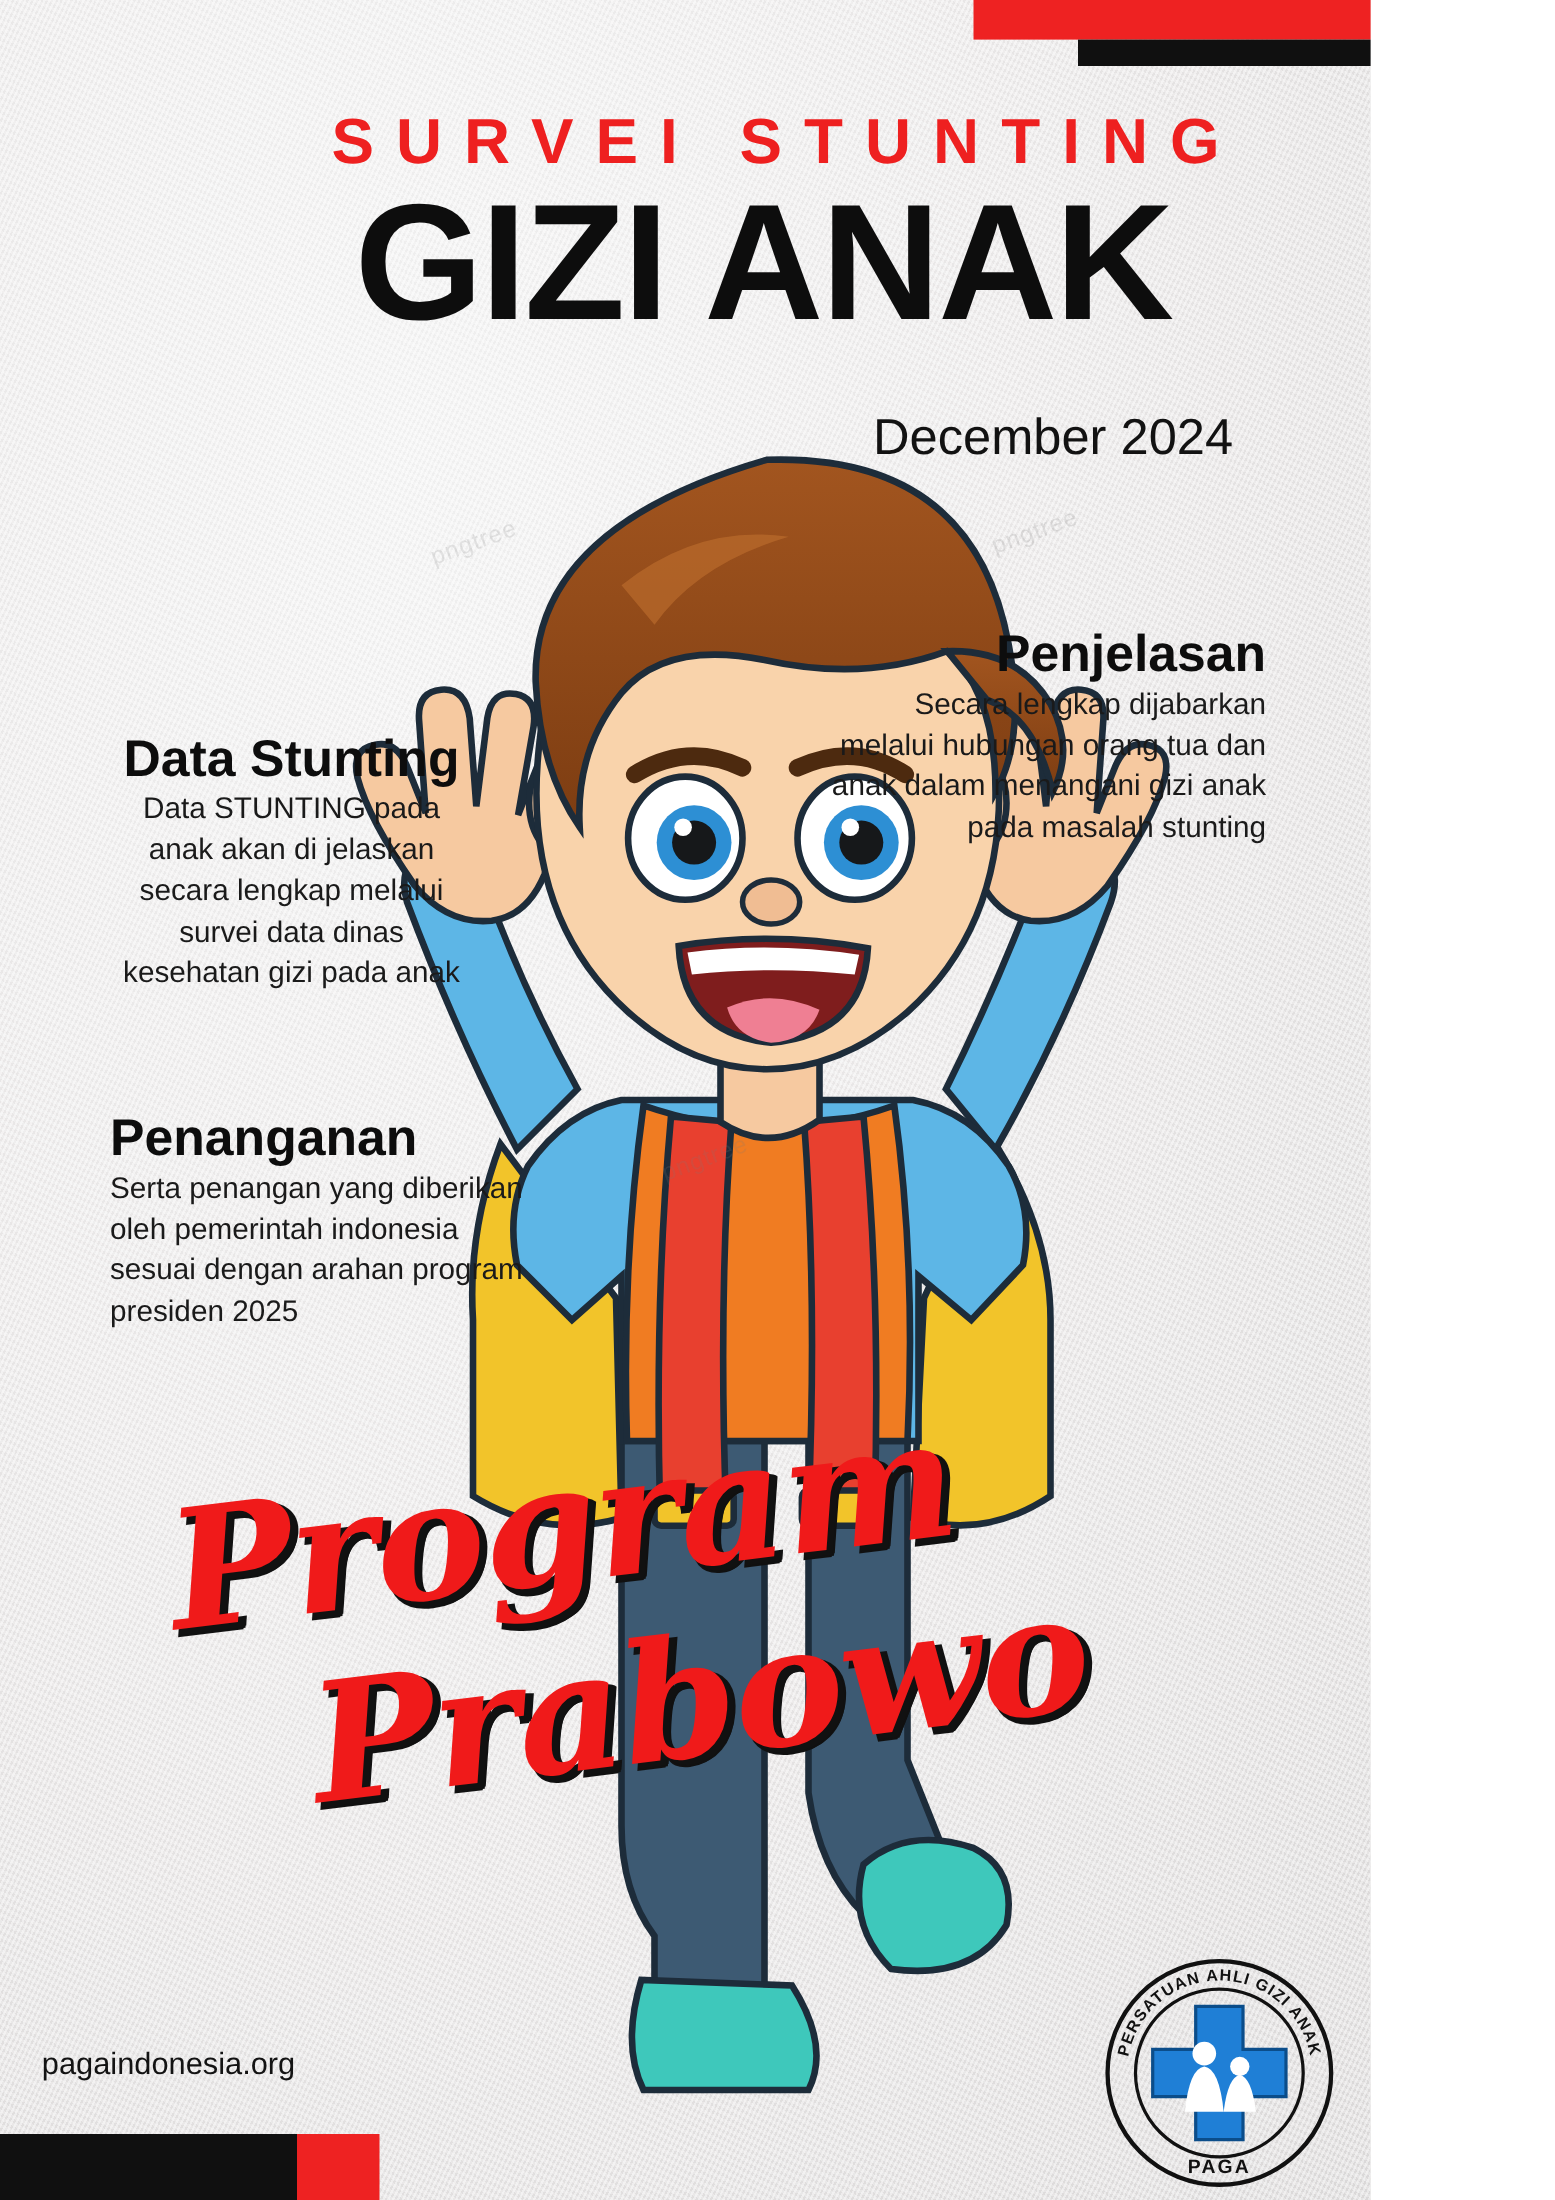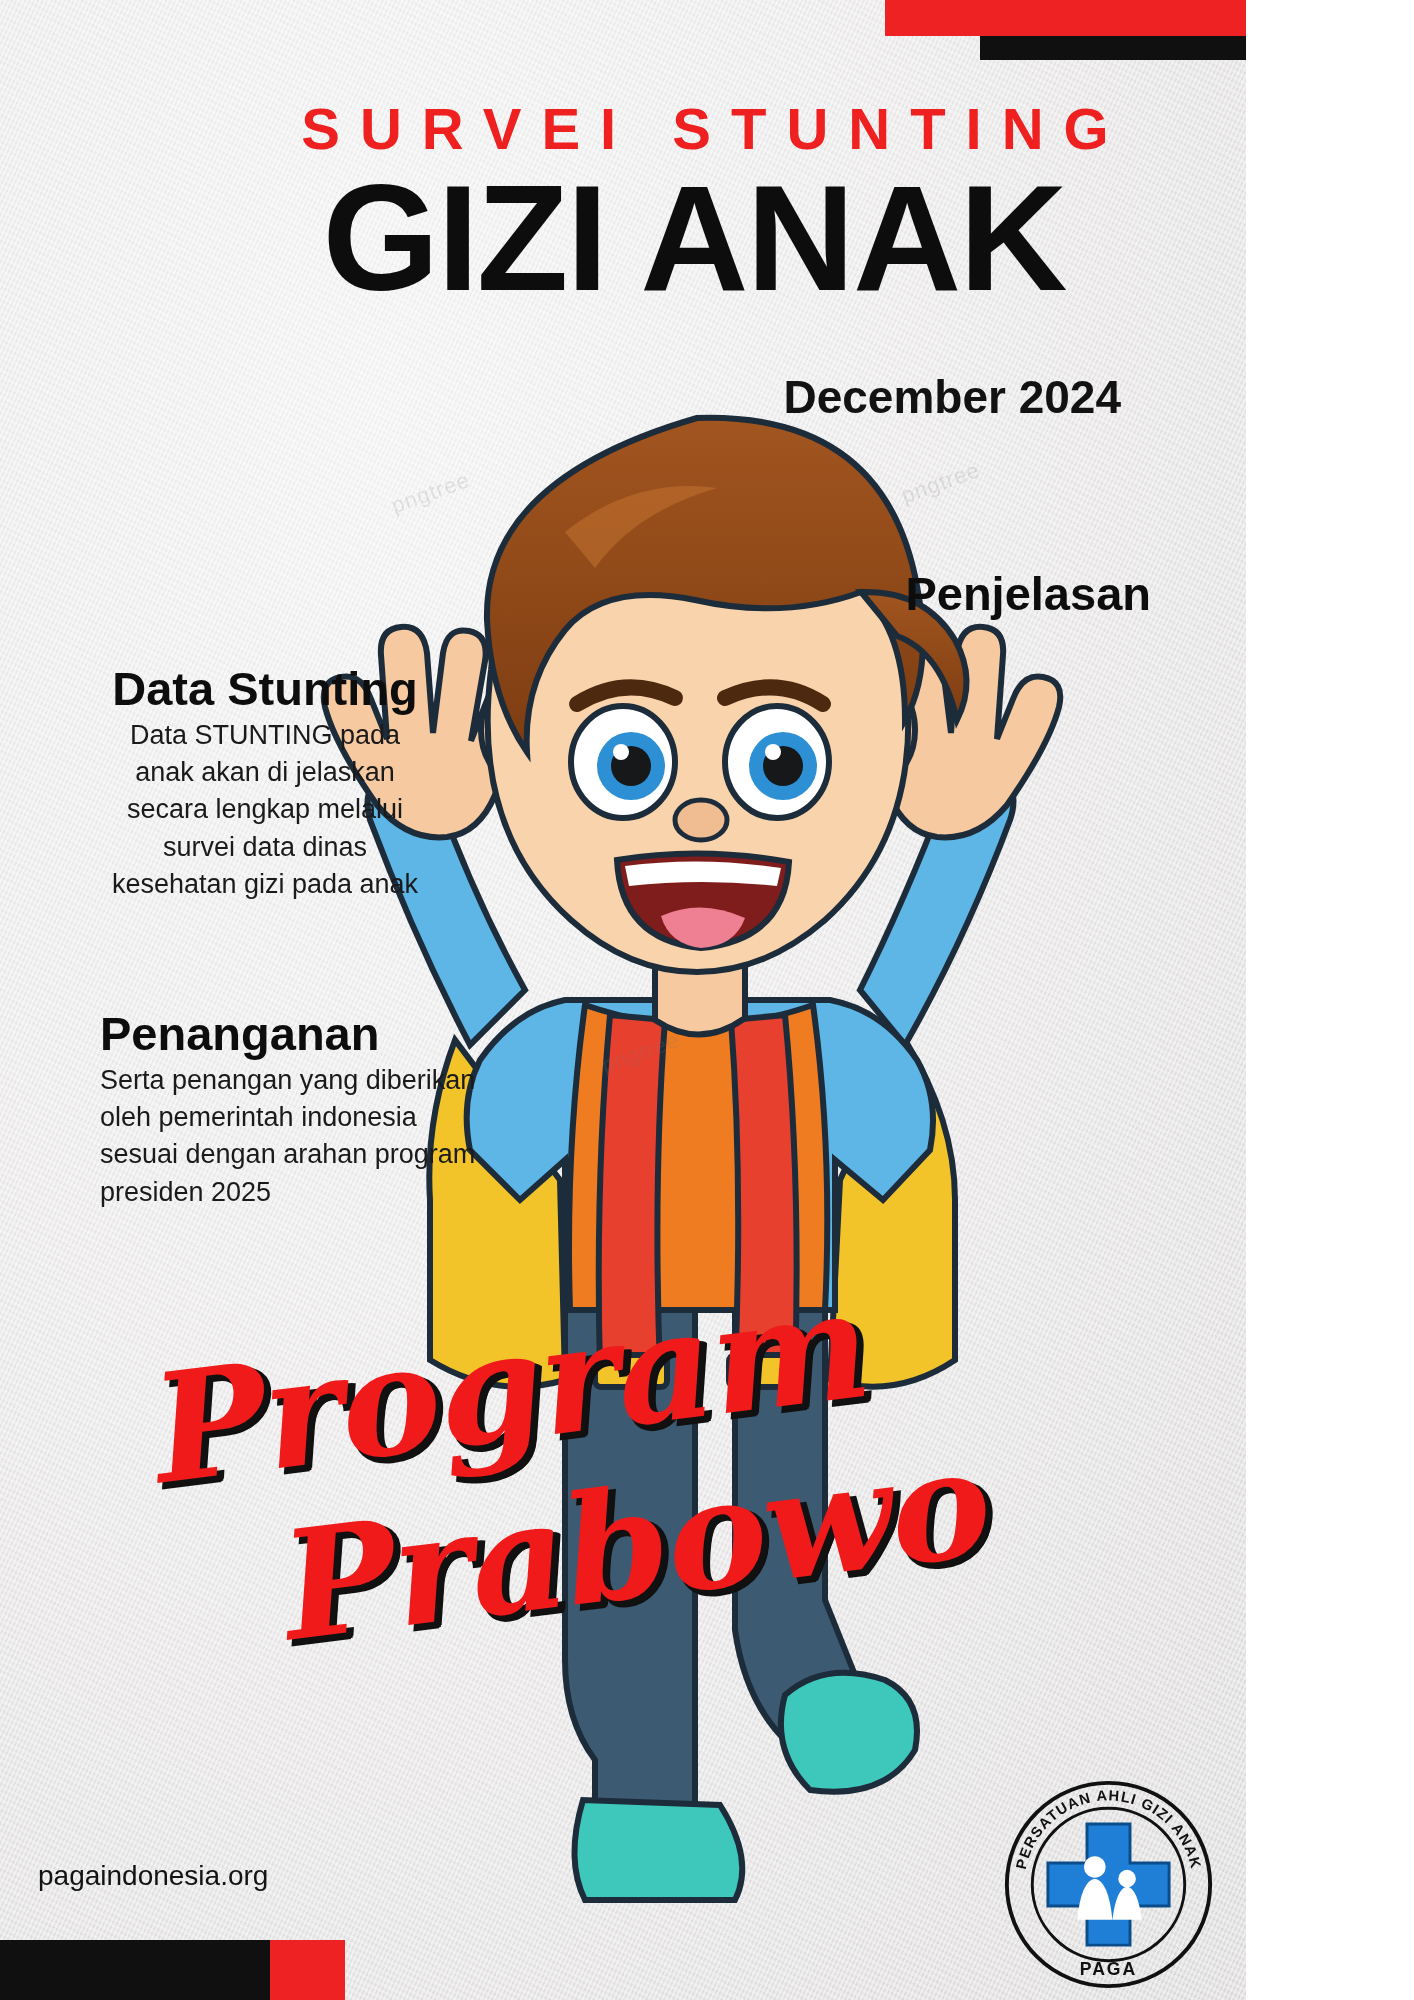--- a/index.html
+++ b/index.html
@@ -86,21 +86,21 @@
     letter-spacing: -2px;
     text-align: center;
     line-height: 1.05;
   }
   .issue-date {
     position: absolute;
     right: 125px;
     top: 370px;
     color: #121212;
     font-size: 46px;
-    font-weight: bold;
+    font-weight: normal;
     letter-spacing: 0px;
     text-align: right;
   }
 
   
   .block {
     position: absolute;
   }
   .block h2 {
     margin: 0 0 4px 0;
@@ -292,20 +292,21 @@
     <p>Data STUNTING pada anak akan di jelaskan secara lengkap melalui survei data dinas kesehatan gizi pada anak</p>
   </div>
 
   <div class="block block-penanganan">
     <h2>Penanganan</h2>
     <p>Serta penangan yang diberikan oleh pemerintah indonesia sesuai dengan arahan program presiden 2025</p>
   </div>
 
   <div class="block block-penjelasan">
     <h2>Penjelasan</h2>
+    <p>Secara lengkap dijabarkan melalui hubungan orang tua dan anak dalam menangani gizi anak pada masalah stunting</p>
   </div>
 
   <div class="script">
     <div class="script-line script-line-1">Program</div>
     <div class="script-line script-line-2">Prabowo</div>
   </div>
 
   <div class="website">pagaindonesia.org</div>
 
   <div class="logo">

